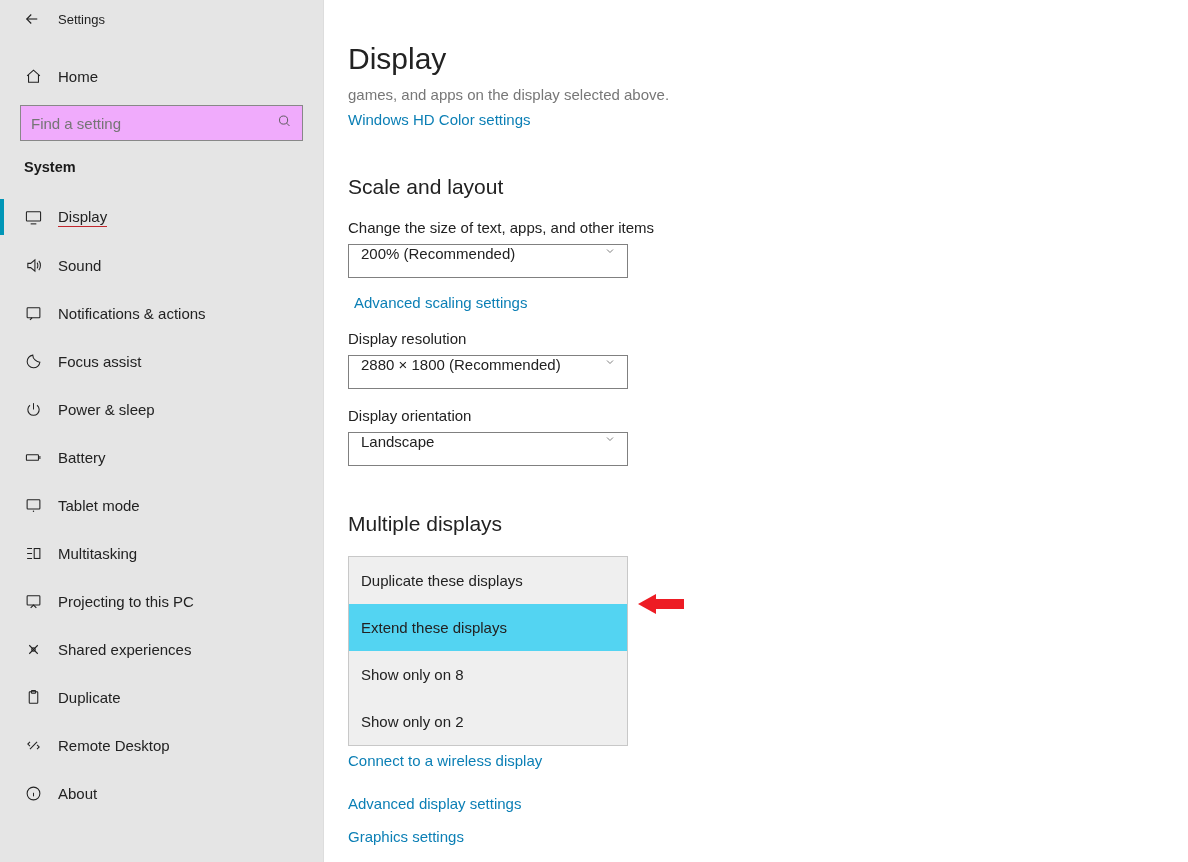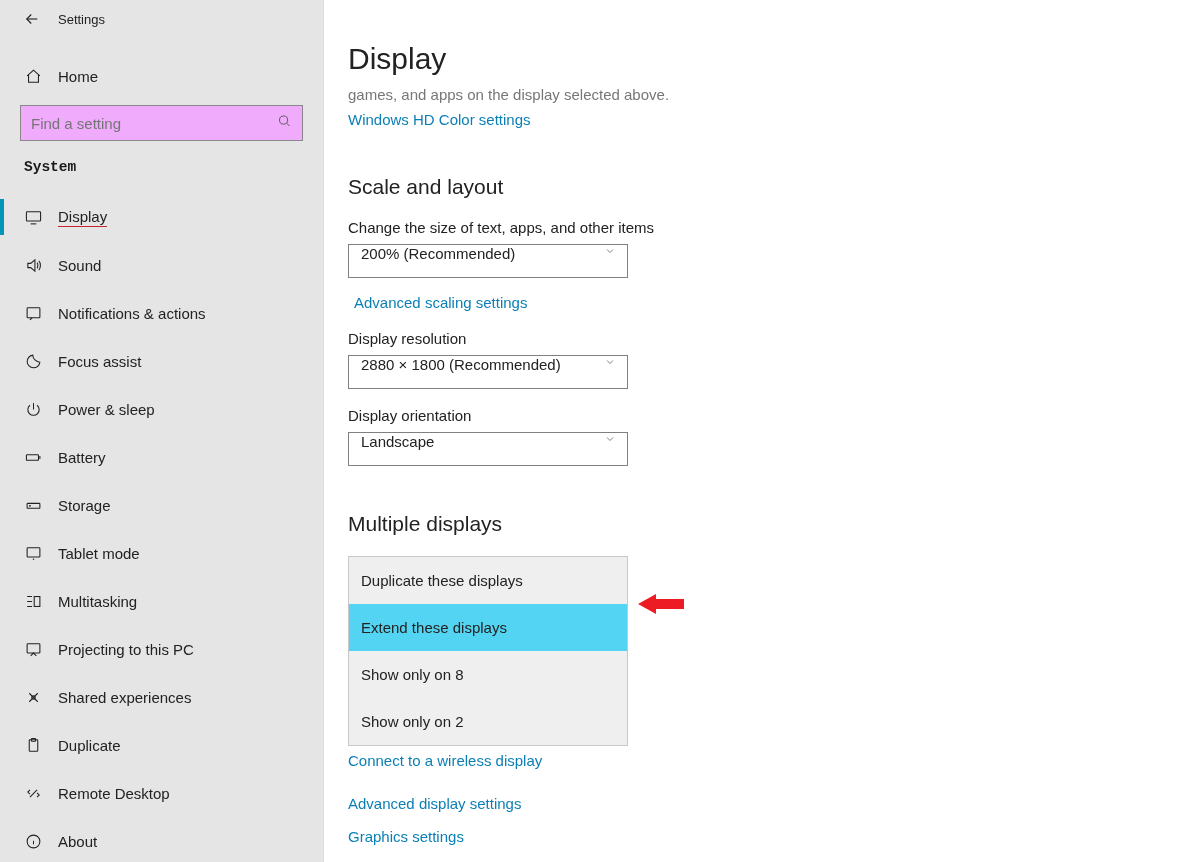--- a/index.html
+++ b/index.html
@@ -13,21 +13,21 @@
 
     .sb-home { display: flex; align-items: center; padding: 10px 24px; margin-top: 20px; }
     .sb-home .icon { width: 18px; display: flex; justify-content: center; color: #222; }
     .sb-home-label { font-size: 15px; color: #222; margin-left: 16px; }
 
     .search-wrap { padding: 10px 20px 4px 20px; }
     .search-box { position: relative; border: 1px solid #888; background: #f0abfc; height: 36px; display: flex; align-items: center; }
     .search-box input { border: none; background: transparent; outline: none; width: 100%; padding: 0 34px 0 10px; font-size: 15px; color: #666; }
     .search-box .sicon { position: absolute; right: 10px; top: 50%; transform: translateY(-50%); color: #555; }
 
-    .sb-cat { padding: 14px 32px 6px 24px; font-size: 14.5px; font-weight: 600; color: #1a1a1a; font-family: Liberation Mono, monospace; }
+    .sb-cat { padding: 14px 32px 6px 24px; font-size: 14.5px; font-weight: 600; color: #1a1a1a; }
 
     .nav { margin-top: 12px; }
     .nav-item { position: relative; display: flex; align-items: center; height: 48px; padding: 0 24px; color: #222; }
     .nav-item .icon { width: 18px; display: flex; justify-content: center; color: #222; }
     .nav-item .icon svg { display: block; }
     .nav-item .nlabel { font-size: 15px; margin-left: 16px; }
     .nav-item.active::before { content: ""; position: absolute; left: 0; top: 6px; bottom: 6px; width: 4px; background: #0196b7; }
     .nav-item.active .nlabel { border-bottom: 1.5px solid #c1272d; padding-bottom: 1px; margin-right: auto; }
     .nav-item.active { }
 
@@ -154,29 +154,20 @@
     <div class="nav-item">
       <span class="icon">
         <svg width="17" height="17" viewBox="0 0 24 24" fill="none" stroke="currentColor" stroke-width="1.5">
             <rect x="2" y="8" width="17" height="8" rx="1"></rect>
             <path d="M21 10v4"></path>
           </svg>
       </span>
       <span class="nlabel">Battery</span>
     </div>
 
-    <div class="nav-item">
-      <span class="icon">
-        <svg width="17" height="17" viewBox="0 0 24 24" fill="none" stroke="currentColor" stroke-width="1.5">
-            <rect x="3" y="9" width="18" height="7" rx="1"></rect>
-            <circle cx="7" cy="12.5" r="0.6" fill="currentColor"></circle>
-          </svg>
-      </span>
-      <span class="nlabel">Storage</span>
-    </div>
 
     <div class="nav-item">
       <span class="icon">
         <svg width="17" height="17" viewBox="0 0 24 24" fill="none" stroke="currentColor" stroke-width="1.5">
             <rect x="3" y="4" width="18" height="13" rx="1"></rect>
             <circle cx="12" cy="20" r="1" fill="currentColor" stroke="none"></circle>
           </svg>
       </span>
       <span class="nlabel">Tablet mode</span>
     </div>

